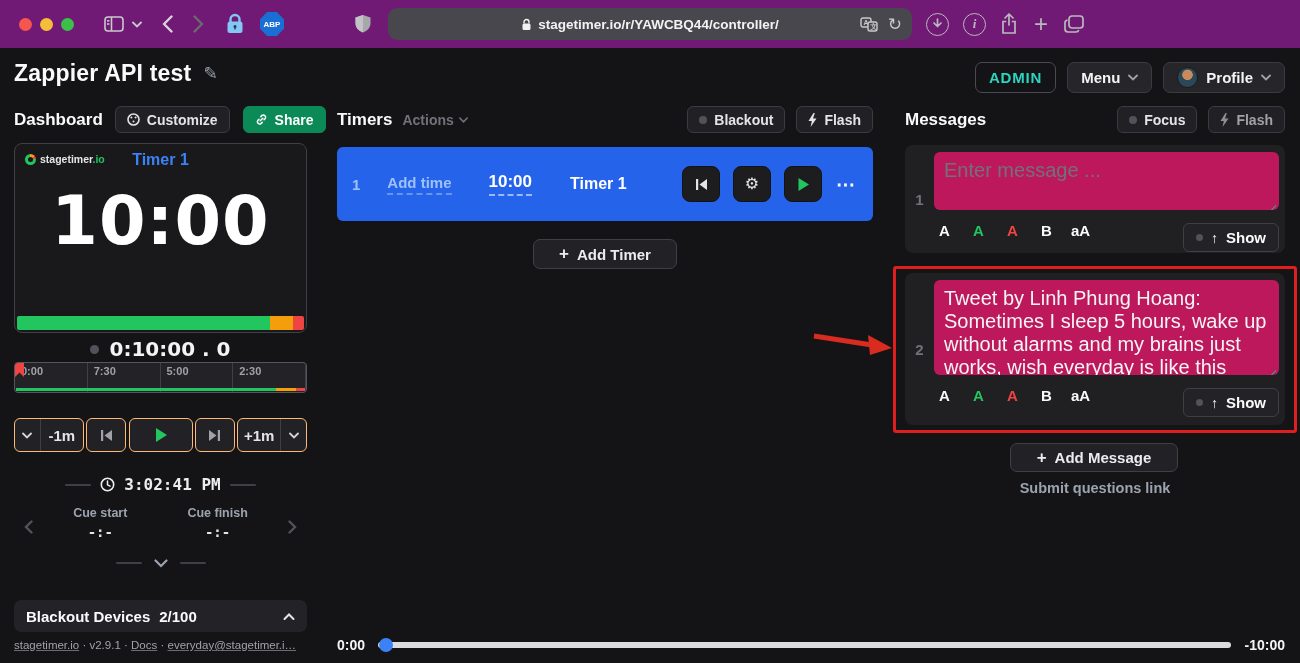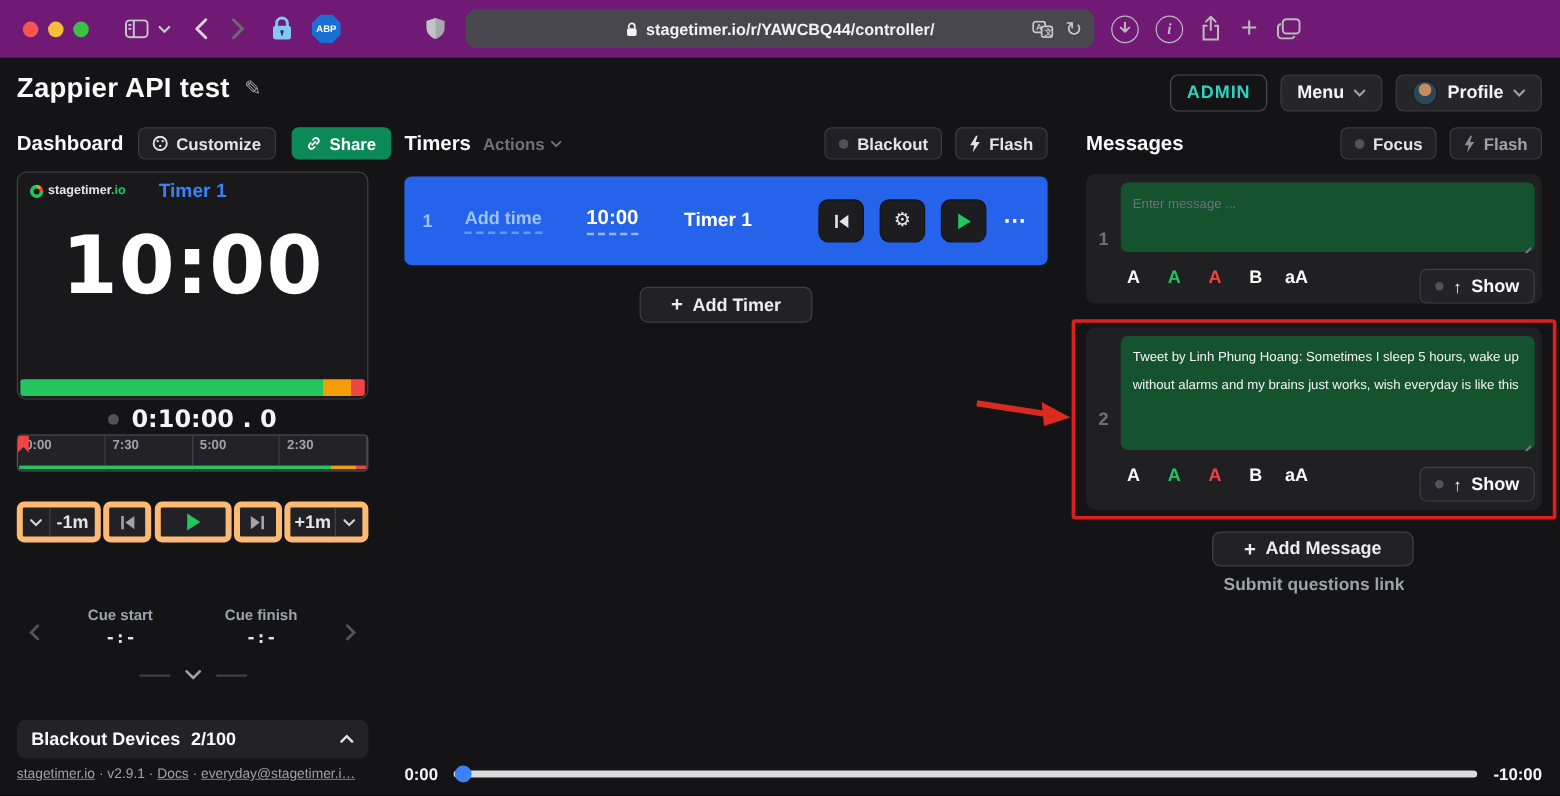--- a/index.html
+++ b/index.html
@@ -53,21 +53,21 @@
   .elapsed .dot { width:9px; height:9px; border-radius:50%; background:#52525b; }
   .elapsed .t { font-size:20px; font-weight:800; color:#f4f4f5; font-family:"DejaVu Sans", sans-serif; }
 
   .timeline { left:14px; top:314px; width:293px; height:31px; background:#232327; border:1px solid #55555e; border-radius:4px; display:flex; overflow:hidden; }
   .tl-cell { flex:1; border-right:1px solid #3f3f46; padding:2px 0 0 6px; font-size:11px; color:#a1a1aa; font-weight:600; }
   .tl-cell:last-child { border-right:none; }
   .tl-progress { position:absolute; left:1px; right:1px; bottom:1px; height:3px; background:linear-gradient(90deg,#22c55e 0 90%,#f59e0b 90% 97%,#ef4444 97% 100%); }
   .tl-flag { position:absolute; left:0px; top:0px; }
 
   .transport { left:14px; top:370px; width:293px; height:34px; display:flex; justify-content:space-between; }
-  .tbtn { background:#222226; border:5px solid #fdba74; border-radius:6px; height:34px; display:flex; align-items:center; justify-content:center; color:#d4d4d8; cursor:pointer; }
+  .tbtn { background:#222226; border:1px solid #fdba74; border-radius:6px; height:34px; display:flex; align-items:center; justify-content:center; color:#d4d4d8; cursor:pointer; }
   .split { padding:0; overflow:hidden; }
   .split .half { height:100%; display:flex; align-items:center; justify-content:center; }
   .split .lbl { font-size:15px; font-weight:800; color:#e4e4e7; }
   .sep-l { border-left:1px solid #3f3f46; }
   .sep-r { border-right:1px solid #3f3f46; }
 
   .clockrow { left:14px; top:427px; width:293px; display:flex; align-items:center; justify-content:center; gap:9px; }
   .hline { width:26px; height:2px; background:#3f3f46; border-radius:1px; }
   .clock-t { font-family:"DejaVu Sans Mono", monospace; font-size:16px; font-weight:700; color:#ededee; }
 
@@ -105,21 +105,21 @@
   .add-msg { left:1010px; top:395px; width:168px; height:29px; }
 
   
   .messages-row { left:905px; top:58px; width:380px; display:flex; align-items:center; }
   .msg { left:905px; width:380px; background:#202023; border-radius:8px; display:flex; }
   .msg1 { top:97px; height:108px; }
   .msg2 { top:225px; height:152px; }
   .msg-idx { width:29px; display:flex; align-items:center; justify-content:center; color:#71717a; font-size:15px; font-weight:800; }
   .msg-body { flex:1; padding:7px 6px 9px 0; display:flex; flex-direction:column; }
   .msg-ta-wrap { position:relative; }
-  textarea.mta { width:100%; background:#14532d; border:none; border-radius:6px; resize:none; color:#f4f4f5; font-family:"Liberation Sans", sans-serif; font-size:11px; line-height:23px; padding:7px 10px; outline:none; }
+  textarea.mta { width:100%; background:#be185d; border:none; border-radius:6px; resize:none; color:#f4f4f5; font-family:"Liberation Sans", sans-serif; font-size:20px; line-height:23px; padding:7px 10px; outline:none; }
   textarea.mta::placeholder { color:#71717a; }
   .mta1 { height:58px; }
   .mta2 { height:95px; }
   .grip { position:absolute; right:3px; bottom:4px; width:9px; height:9px; background:repeating-linear-gradient(-45deg, transparent 0 2.5px, #6b7280 2.5px 4px); clip-path:polygon(100% 0,100% 100%,0 100%); }
   .fmt-row { display:flex; align-items:flex-start; margin-top:9px; }
   .fmt { width:21px; margin-right:13px; text-align:center; cursor:pointer; }
   .fmt .g { font-size:15px; font-weight:800; color:#fafafa; display:block; line-height:16px; }
   .fmt .g.green { color:#22c55e; } .fmt .g.red { color:#ef4444; }
   .fmt .bar { height:2.5px; background:#3f3f46; margin-top:4px; border-radius:1px; }
   .fmt.active .bar { background:#fafafa; }
@@ -329,20 +329,29 @@
       <div class="tbtn split" style="width:70px;">
         <div class="half lbl" style="width:43px;">+1m</div>
         <div class="half sep-l" style="width:26px;">
           <svg width="10" height="7" viewBox="0 0 10 7">
               <path d="M1 1.5 L5 5.5 L9 1.5" fill="none" stroke="#d4d4d8" stroke-width="1.8" stroke-linecap="round"></path>
             </svg>
         </div>
       </div>
     </div>
 
+    <div class="abs clockrow">
+      <span class="hline"></span>
+      <svg width="15" height="15" viewBox="0 0 15 15">
+          <circle cx="7.5" cy="7.5" r="6.2" fill="none" stroke="#ededee" stroke-width="1.6"></circle>
+          <path d="M7.5 4 V7.8 L10 9.2" fill="none" stroke="#ededee" stroke-width="1.5" stroke-linecap="round"></path>
+        </svg>
+      <span class="clock-t">3:02:41 PM</span>
+      <span class="hline"></span>
+    </div>
 
     <div class="abs cues">
       <span class="cue-arrow" style="left:10px;">
         <svg width="9" height="14" viewBox="0 0 9 14">
             <path d="M7.5 1.5 L2 7 L7.5 12.5" fill="none" stroke="#52525b" stroke-width="2.4" stroke-linecap="round"></path>
           </svg>
       </span>
       <div class="cue-cols">
         <div>
           <div class="cue-lbl">Cue start</div>

